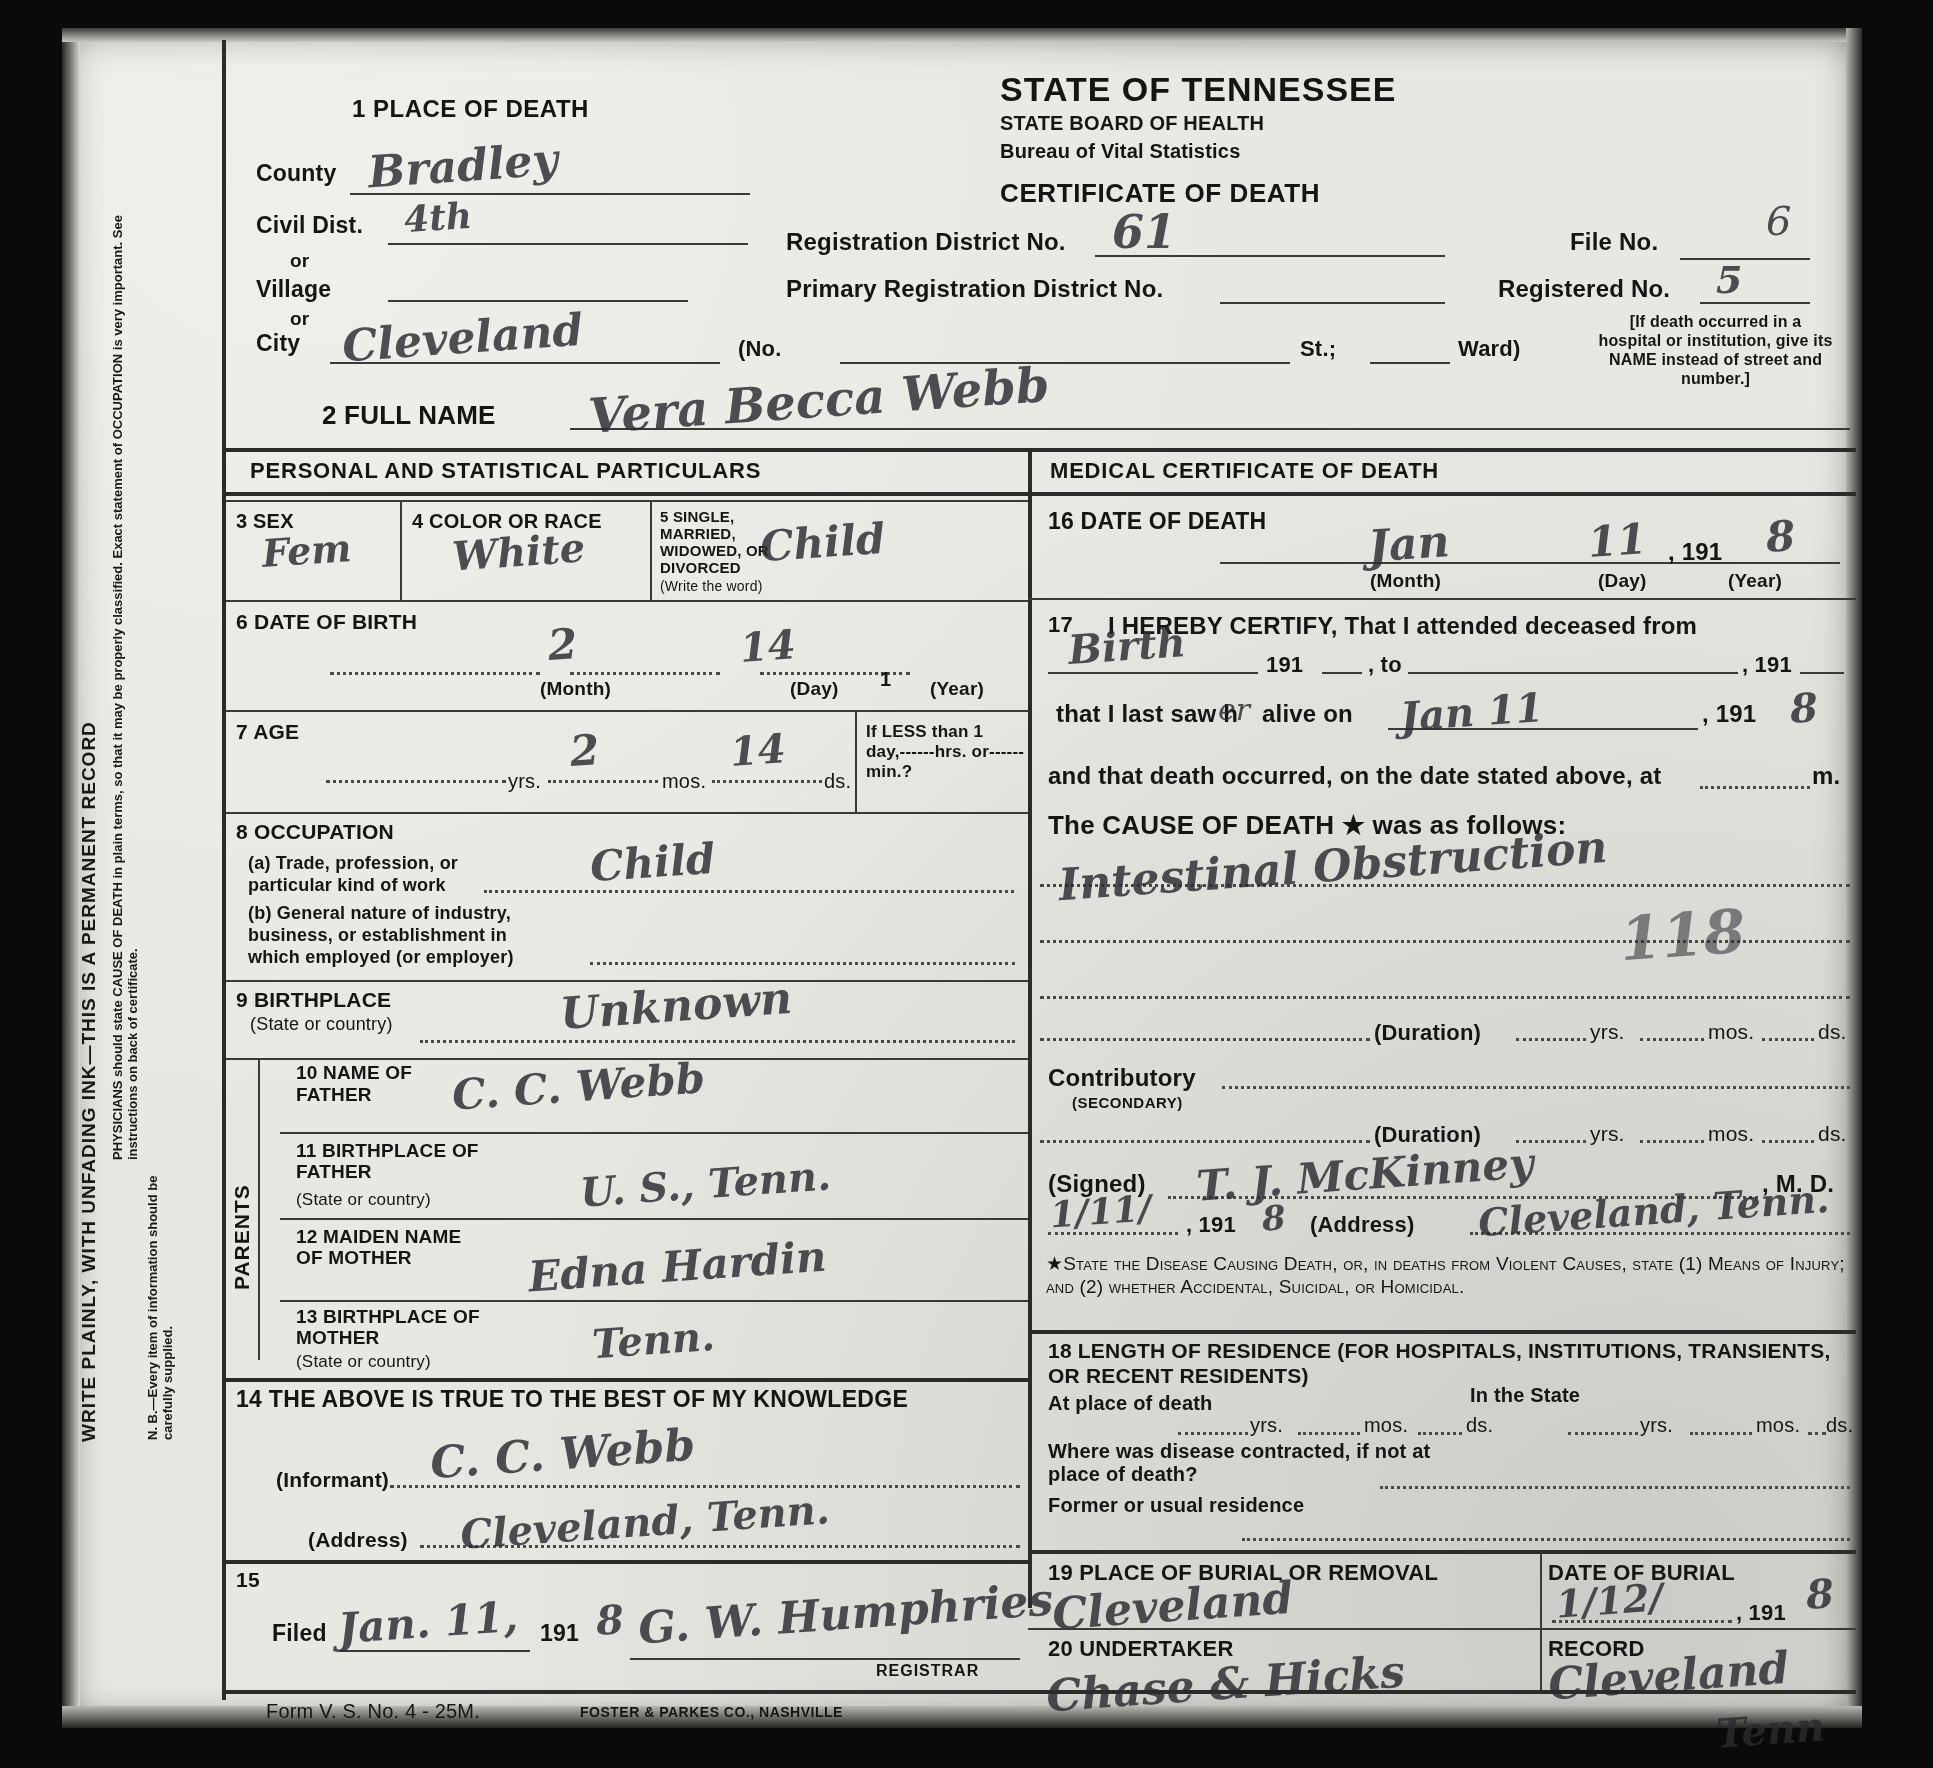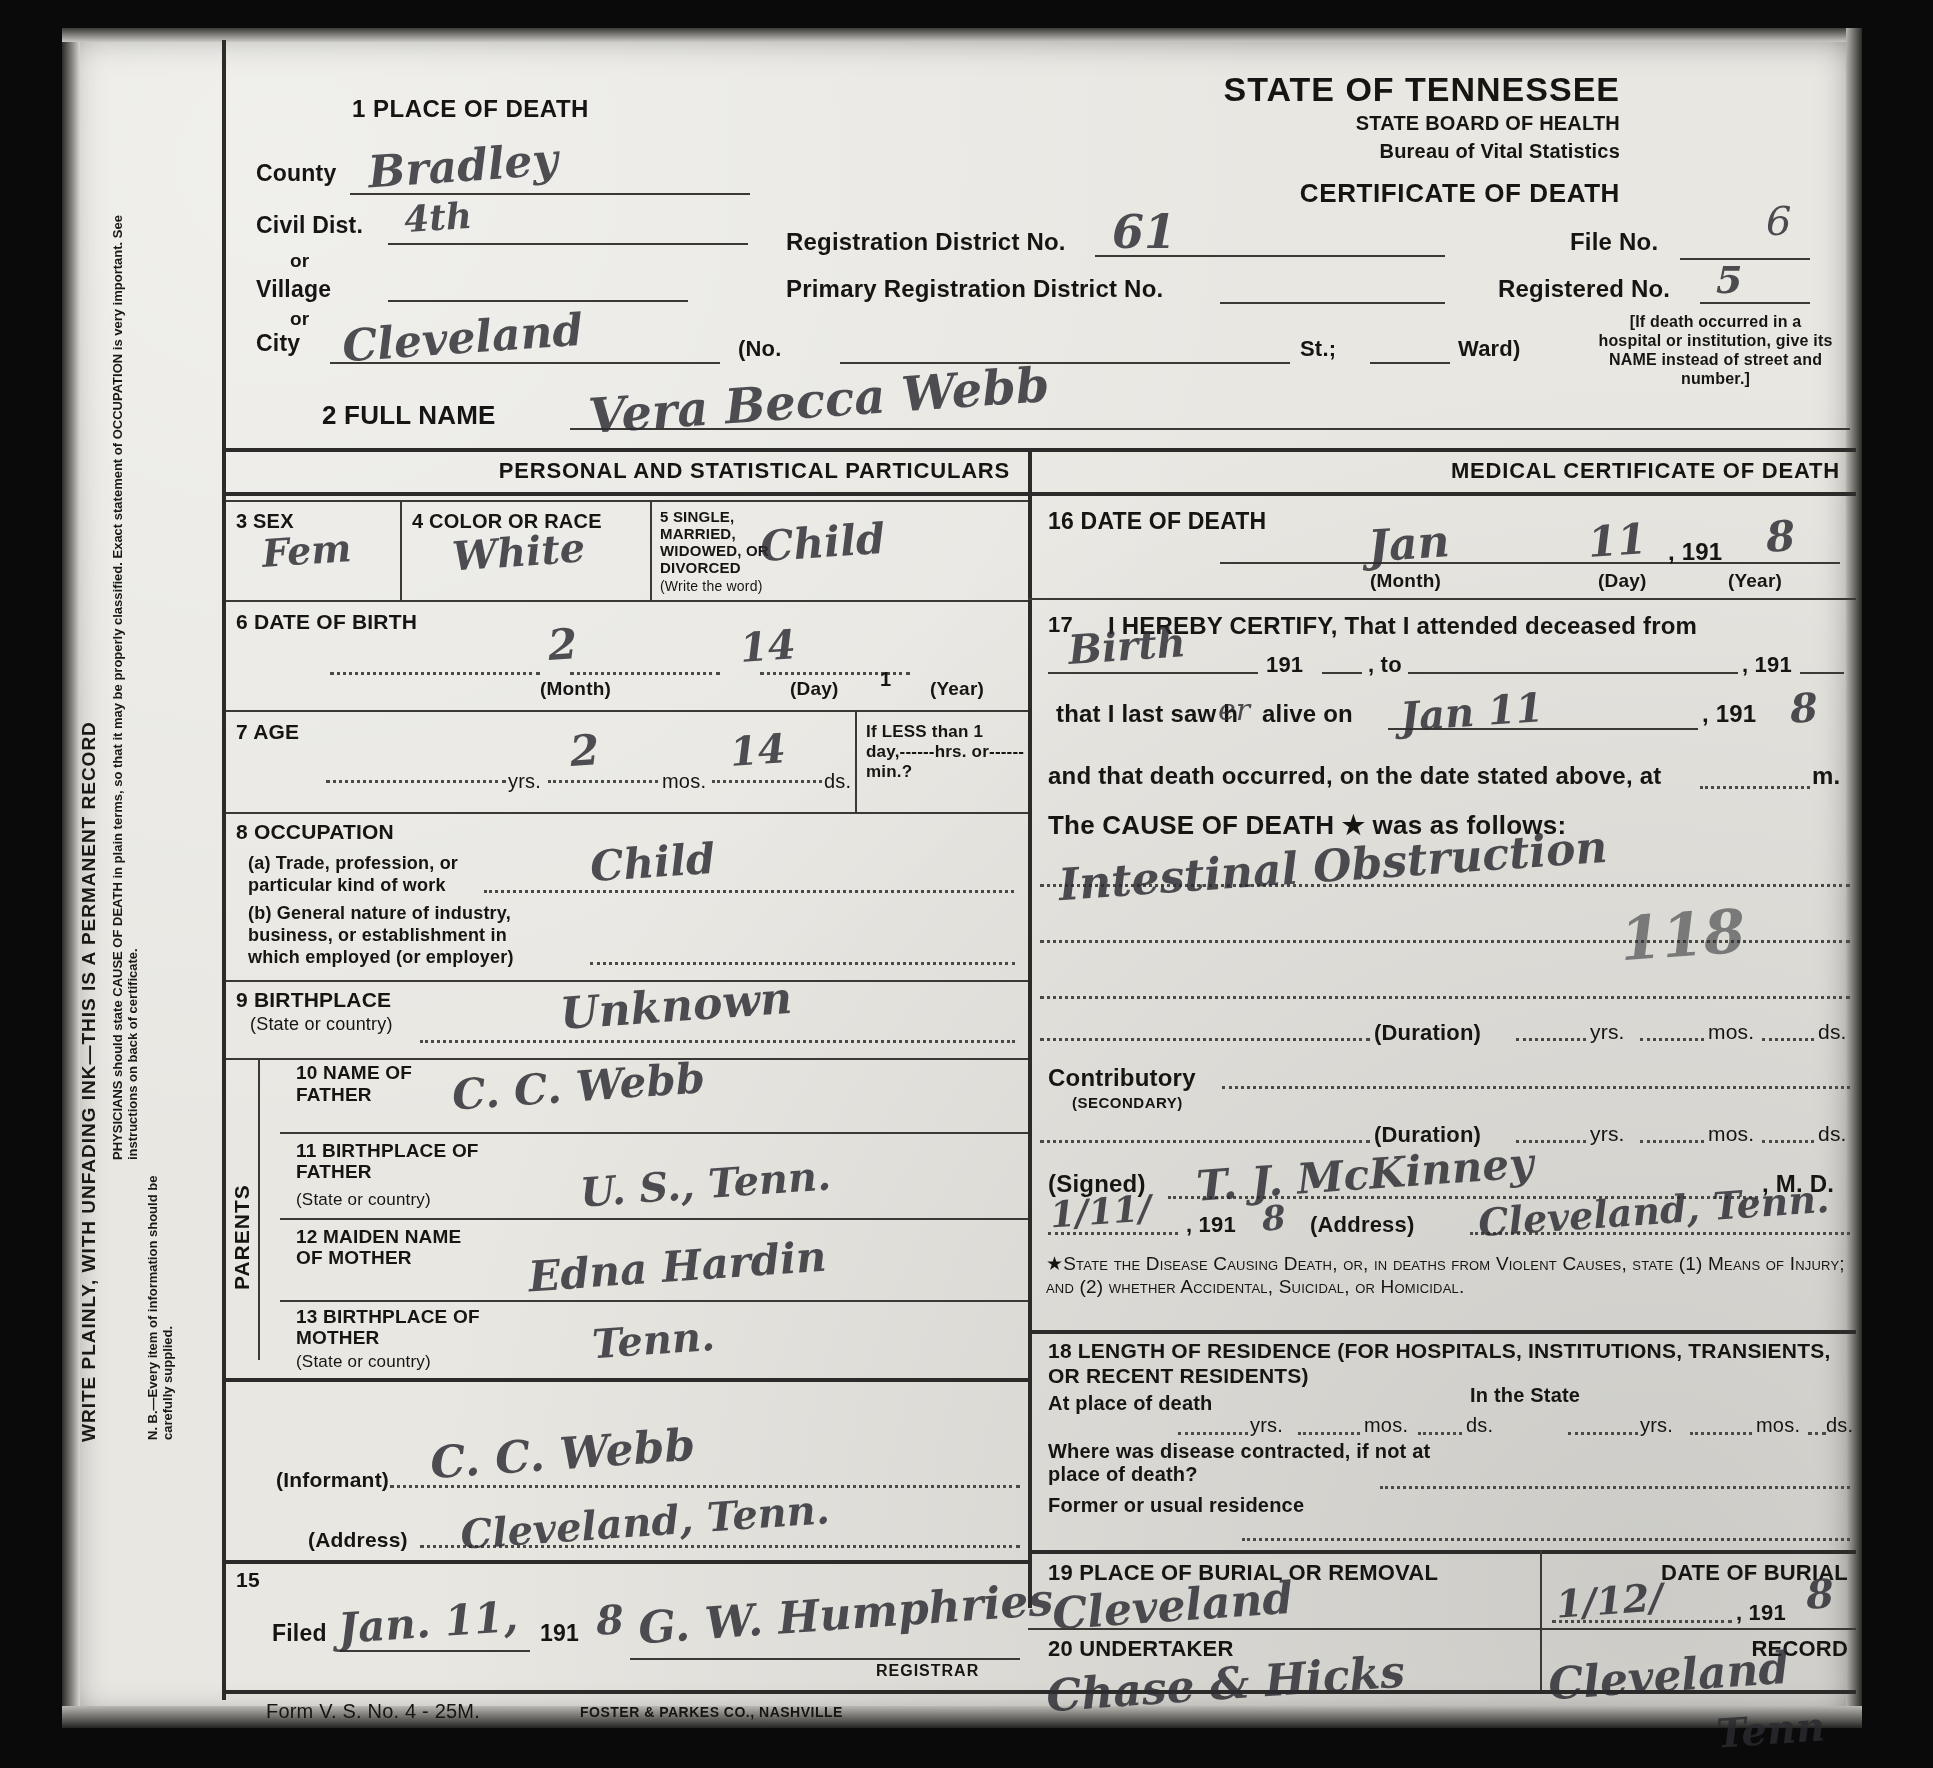--- a/index.html
+++ b/index.html
@@ -14,21 +14,21 @@
     pointer-events:none;}
   .edge-l{position:absolute;left:62px;top:28px;width:18px;height:1700px;background:linear-gradient(90deg,#2a2a28,#8e8d88 60%,#d8d7d2);}
   .edge-t{position:absolute;left:62px;top:28px;width:1800px;height:14px;background:linear-gradient(180deg,#3a3a38,#c9c8c3);}
   .edge-r{position:absolute;left:1846px;top:28px;width:16px;height:1700px;background:linear-gradient(270deg,#2a2a28,#b5b4af);}
   .edge-b{position:absolute;left:62px;top:1706px;width:1800px;height:22px;background:linear-gradient(0deg,#242422,#b9b8b3);}
 
   
   .pt{position:absolute;color:#161513;font-weight:bold;letter-spacing:.2px;}
   .pt.n{font-weight:normal;}
   .sc{font-variant:small-caps;}
-  .ctr{text-align:right;}
+  .ctr{text-align:left;}
 
   
   .line{position:absolute;background:#3a3936;height:2px;}
   .vline{position:absolute;background:#3a3936;width:2px;}
   .thick{height:4px;background:#2c2b29;}
   .vthick{width:4px;background:#2c2b29;}
   .dot{position:absolute;height:0;border-top:3px dotted #4a4945;}
 
   
   .hw{position:absolute;font-family:"DejaVu Serif",serif;font-style:italic;color:#2b2a30;
@@ -190,20 +190,21 @@
 
   <div class="line" style="left:280px;top:1300px;width:748px;"></div>
   <div class="pt" style="left:296px;top:1226px;width:190px;font-size:19px;line-height:21px;">12 MAIDEN NAME OF MOTHER</div>
   <div class="hw b" style="left:528px;top:1242px;font-size:42px;">Edna Hardin</div>
 
   <div class="line thick" style="left:226px;top:1378px;width:802px;"></div>
   <div class="pt" style="left:296px;top:1306px;width:190px;font-size:19px;line-height:21px;">13 BIRTHPLACE OF MOTHER</div>
   <div class="pt n" style="left:296px;top:1352px;font-size:17px;">(State or country)</div>
   <div class="hw b" style="left:592px;top:1316px;font-size:40px;">Tenn.</div>
 
+  <div class="pt" style="left:236px;top:1386px;font-size:23px;letter-spacing:.3px;">14 THE ABOVE IS TRUE TO THE BEST OF MY KNOWLEDGE</div>
   <div class="dot" style="left:390px;top:1485px;width:630px;"></div>
   <div class="pt" style="left:276px;top:1468px;font-size:21px;">(Informant)</div>
   <div class="hw b" style="left:430px;top:1428px;font-size:44px;">C. C. Webb</div>
 
   <div class="dot" style="left:420px;top:1545px;width:600px;"></div>
   <div class="pt" style="left:308px;top:1528px;font-size:21px;">(Address)</div>
   <div class="hw b" style="left:460px;top:1498px;font-size:40px;">Cleveland, Tenn.</div>
 
   <div class="line thick" style="left:226px;top:1560px;width:802px;"></div>
   <div class="pt" style="left:236px;top:1568px;font-size:21px;">15</div>

